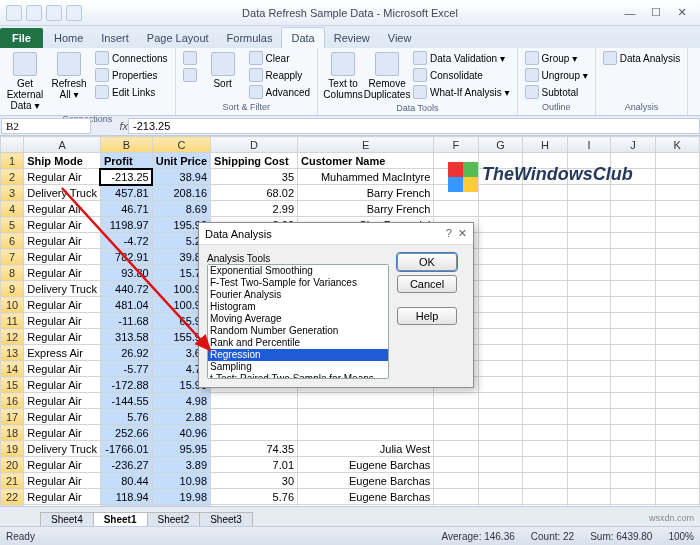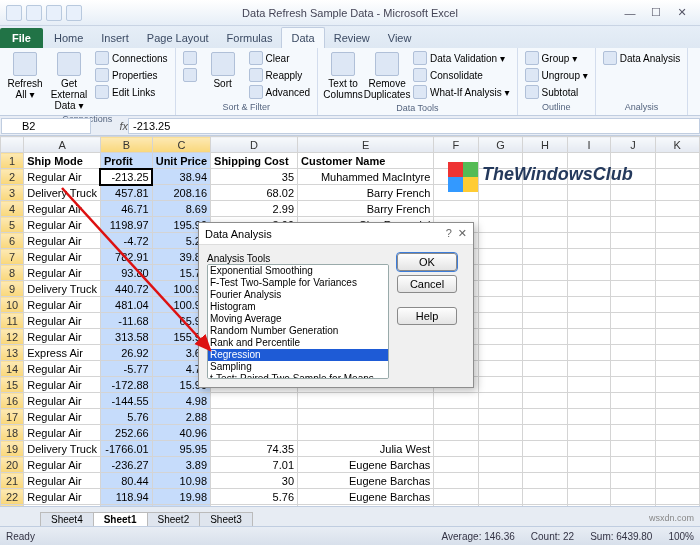--- a/index.html
+++ b/index.html
@@ -22,21 +22,21 @@
     .ribbon-group .items { display: flex; gap: 2px; align-items: flex-start; flex: 1; }
     .ribbon-group .label { text-align: center; color: #55657f; font-size: 9px; padding: 1px 0; }
     .rbtn-lg { width: 42px; display: flex; flex-direction: column; align-items: center; padding: 2px; gap: 2px; cursor: pointer; }
     .rbtn-lg .ricon { width: 24px; height: 24px; background: #dde7f5; border: 1px solid #b0c0d8; border-radius: 2px; }
     .rbtn-lg span { line-height: 1.1; text-align: center; }
     .rbtn-sm { display: flex; align-items: center; gap: 3px; padding: 1px 3px; cursor: pointer; }
     .rbtn-sm .ricon-s { width: 14px; height: 14px; background: #dde7f5; border: 1px solid #b0c0d8; border-radius: 2px; }
     .rstack { display: flex; flex-direction: column; gap: 1px; }
     
     .namebar { height: 20px; background: #e9eef6; border-bottom: 1px solid #c0cde0; display: flex; align-items: center; font-size: 11px; }
-    .namebox { width: 90px; border: 1px solid #c0cde0; background: #fff; padding: 1px 20px; margin: 0 1px; }
+    .namebox { width: 90px; border: 1px solid #c0cde0; background: #fff; padding: 1px 4px; margin: 0 1px; font-family: Liberation Serif, serif; }
     .fxlabel { width: 36px; text-align: right; font-style: italic; color: #555; }
     .fxinput { flex: 1; border: 1px solid #c0cde0; background: #fff; padding: 1px 4px; }
     
     .grid-wrap { position: relative; height: 370px; overflow: hidden; background: #fff; }
     table.grid { border-collapse: collapse; table-layout: fixed; font-size: 11px; }
     table.grid th, table.grid td { border: 1px solid #d4d4d4; padding: 1px 3px; height: 16px; white-space: nowrap; overflow: hidden; }
     table.grid th { background: linear-gradient(#f7f9fc,#e4e9f1); font-weight: normal; color: #333; text-align: center; }
     table.grid th.rowhdr { width: 24px; text-align: center; }
     .col-A { width: 70px; } .col-B { width: 52px; } .col-C { width: 52px; } .col-D { width: 88px; } .col-E { width: 140px; }
     .col-X { width: 50px; }
@@ -100,27 +100,27 @@
   <div class="tab active">Data</div>
   <div class="tab">Review</div>
   <div class="tab">View</div>
 </div>
 
 <div class="ribbon">
   <div class="ribbon-group">
     <div class="items">
       <div class="rbtn-lg">
           <div class="ricon"></div>
-          <span>Refresh
-All ▾</span>
+          <span>Get External
+Data ▾</span>
         </div>
       <div class="rbtn-lg">
           <div class="ricon"></div>
-          <span>Get External
-Data ▾</span>
+          <span>Refresh
+All ▾</span>
         </div>
       <div class="rstack">
         <div class="rbtn-sm">
             <div class="ricon-s"></div>
             <span>Connections</span>
           </div>
         <div class="rbtn-sm">
             <div class="ricon-s"></div>
             <span>Properties</span>
           </div>

